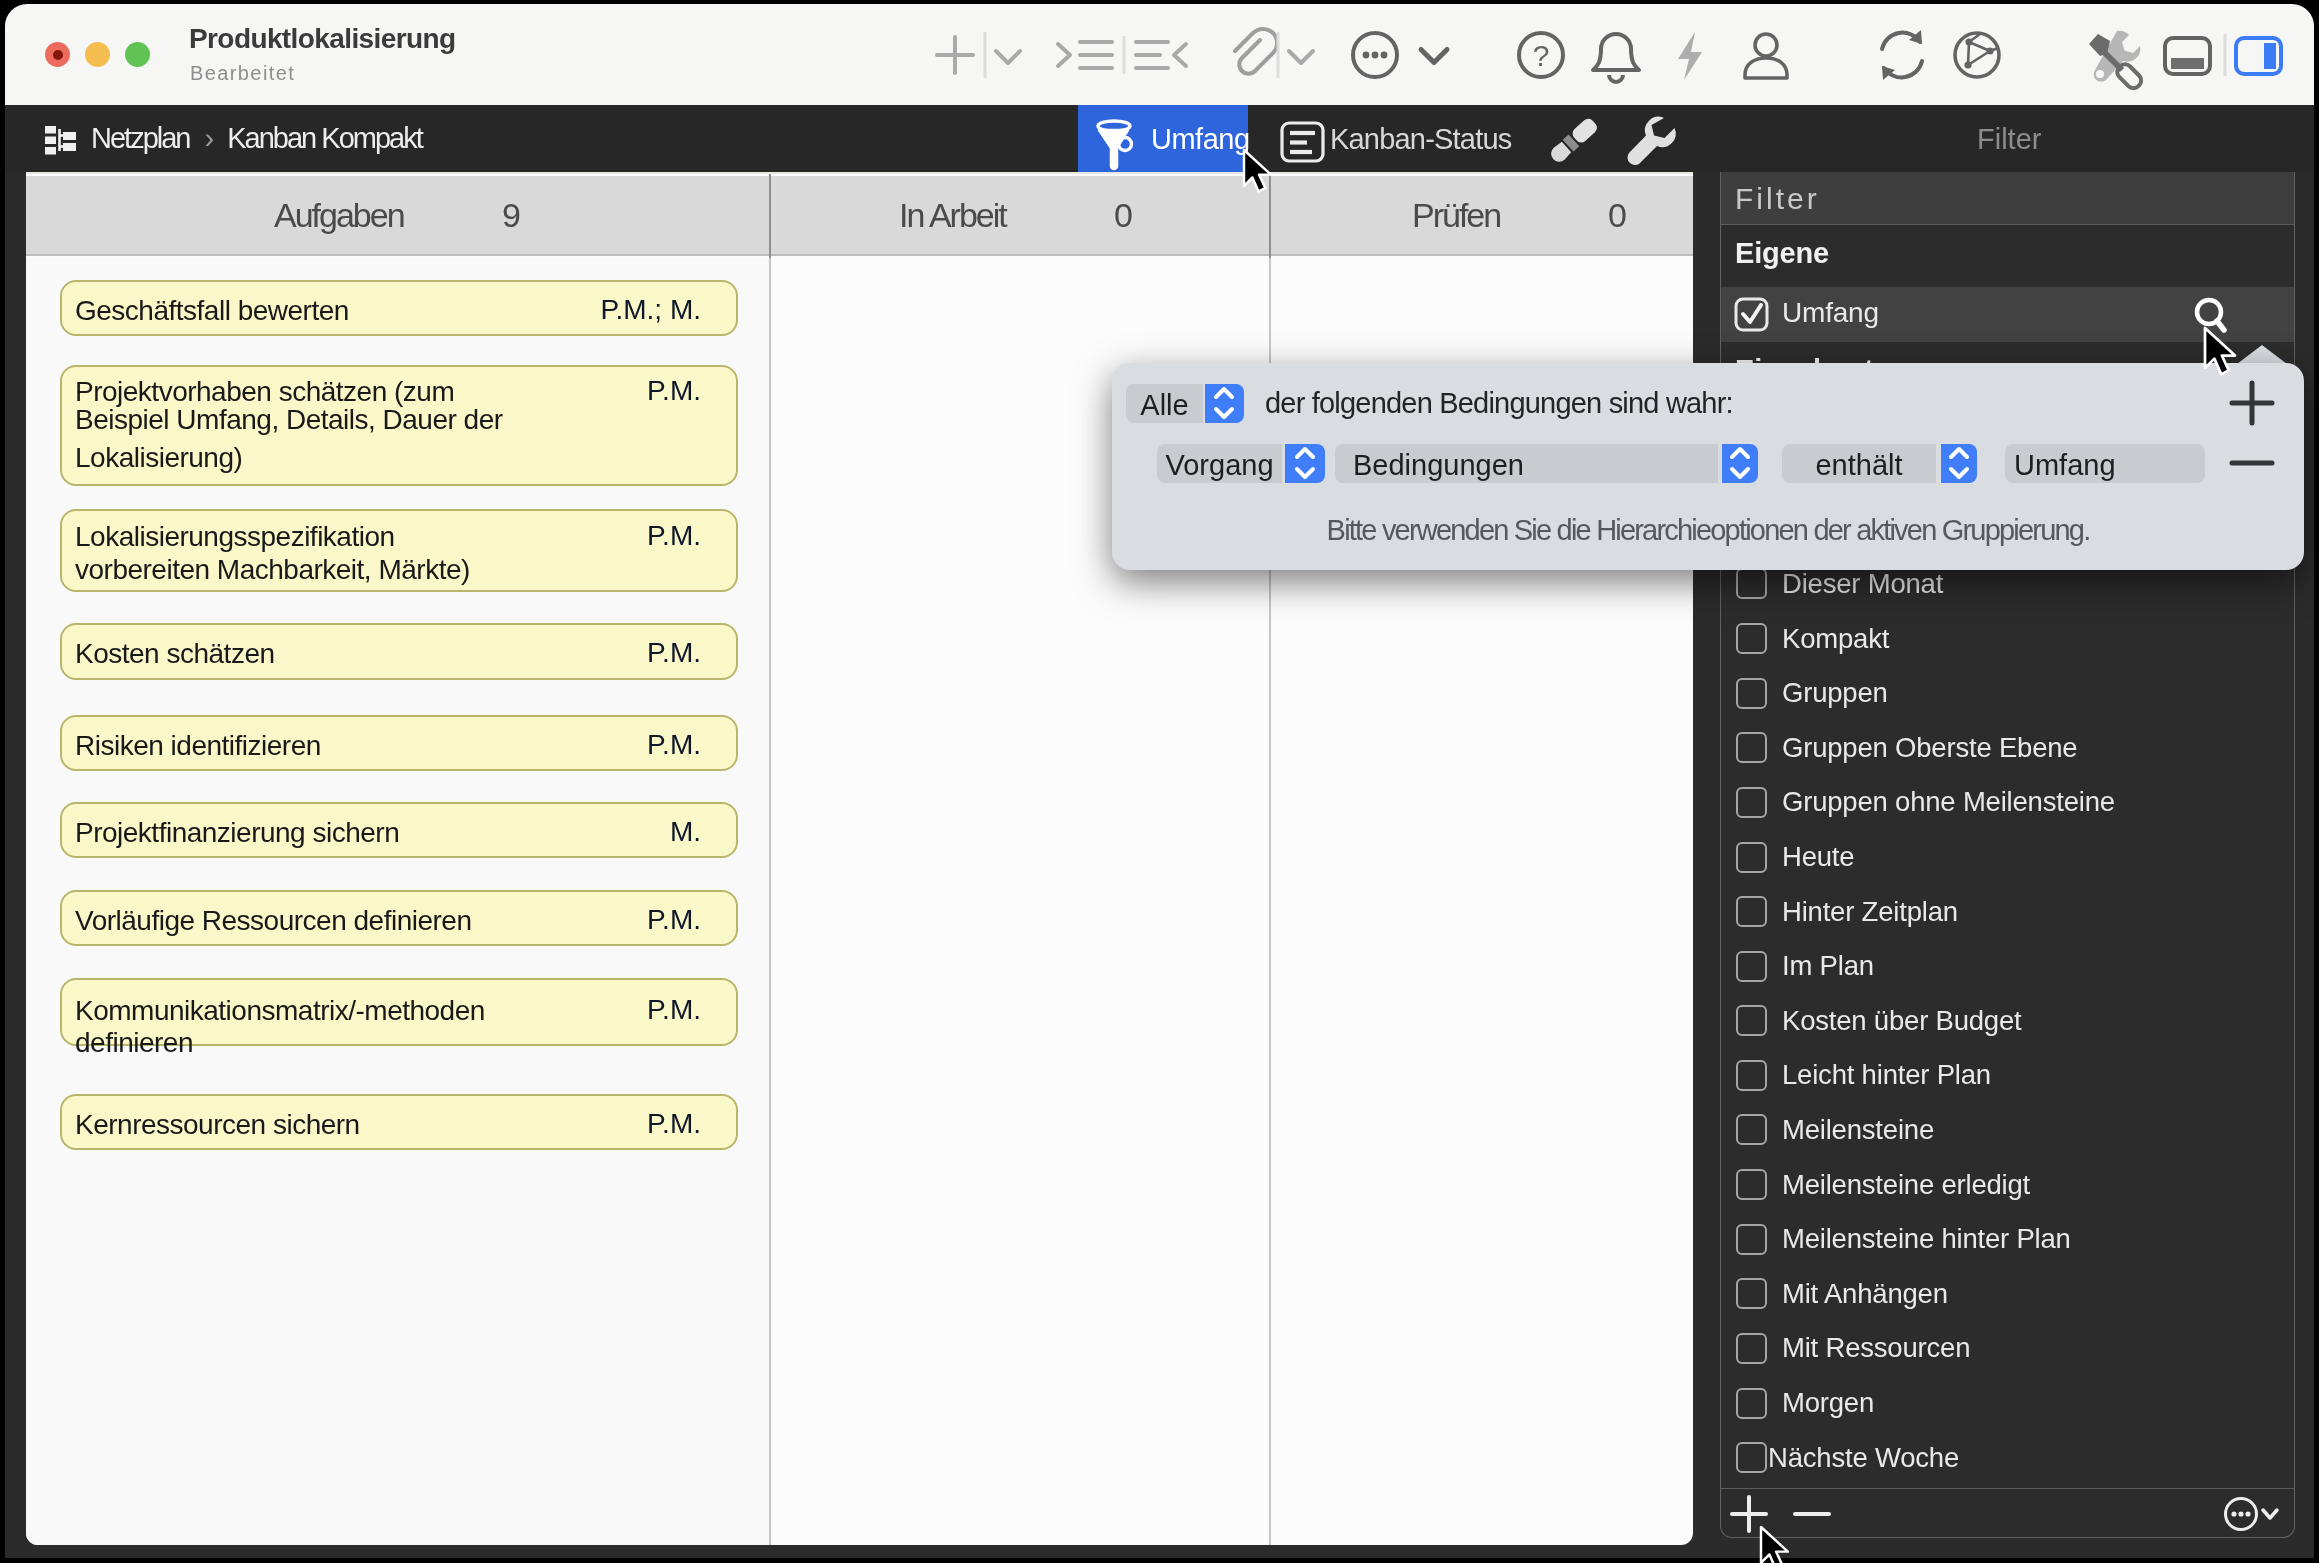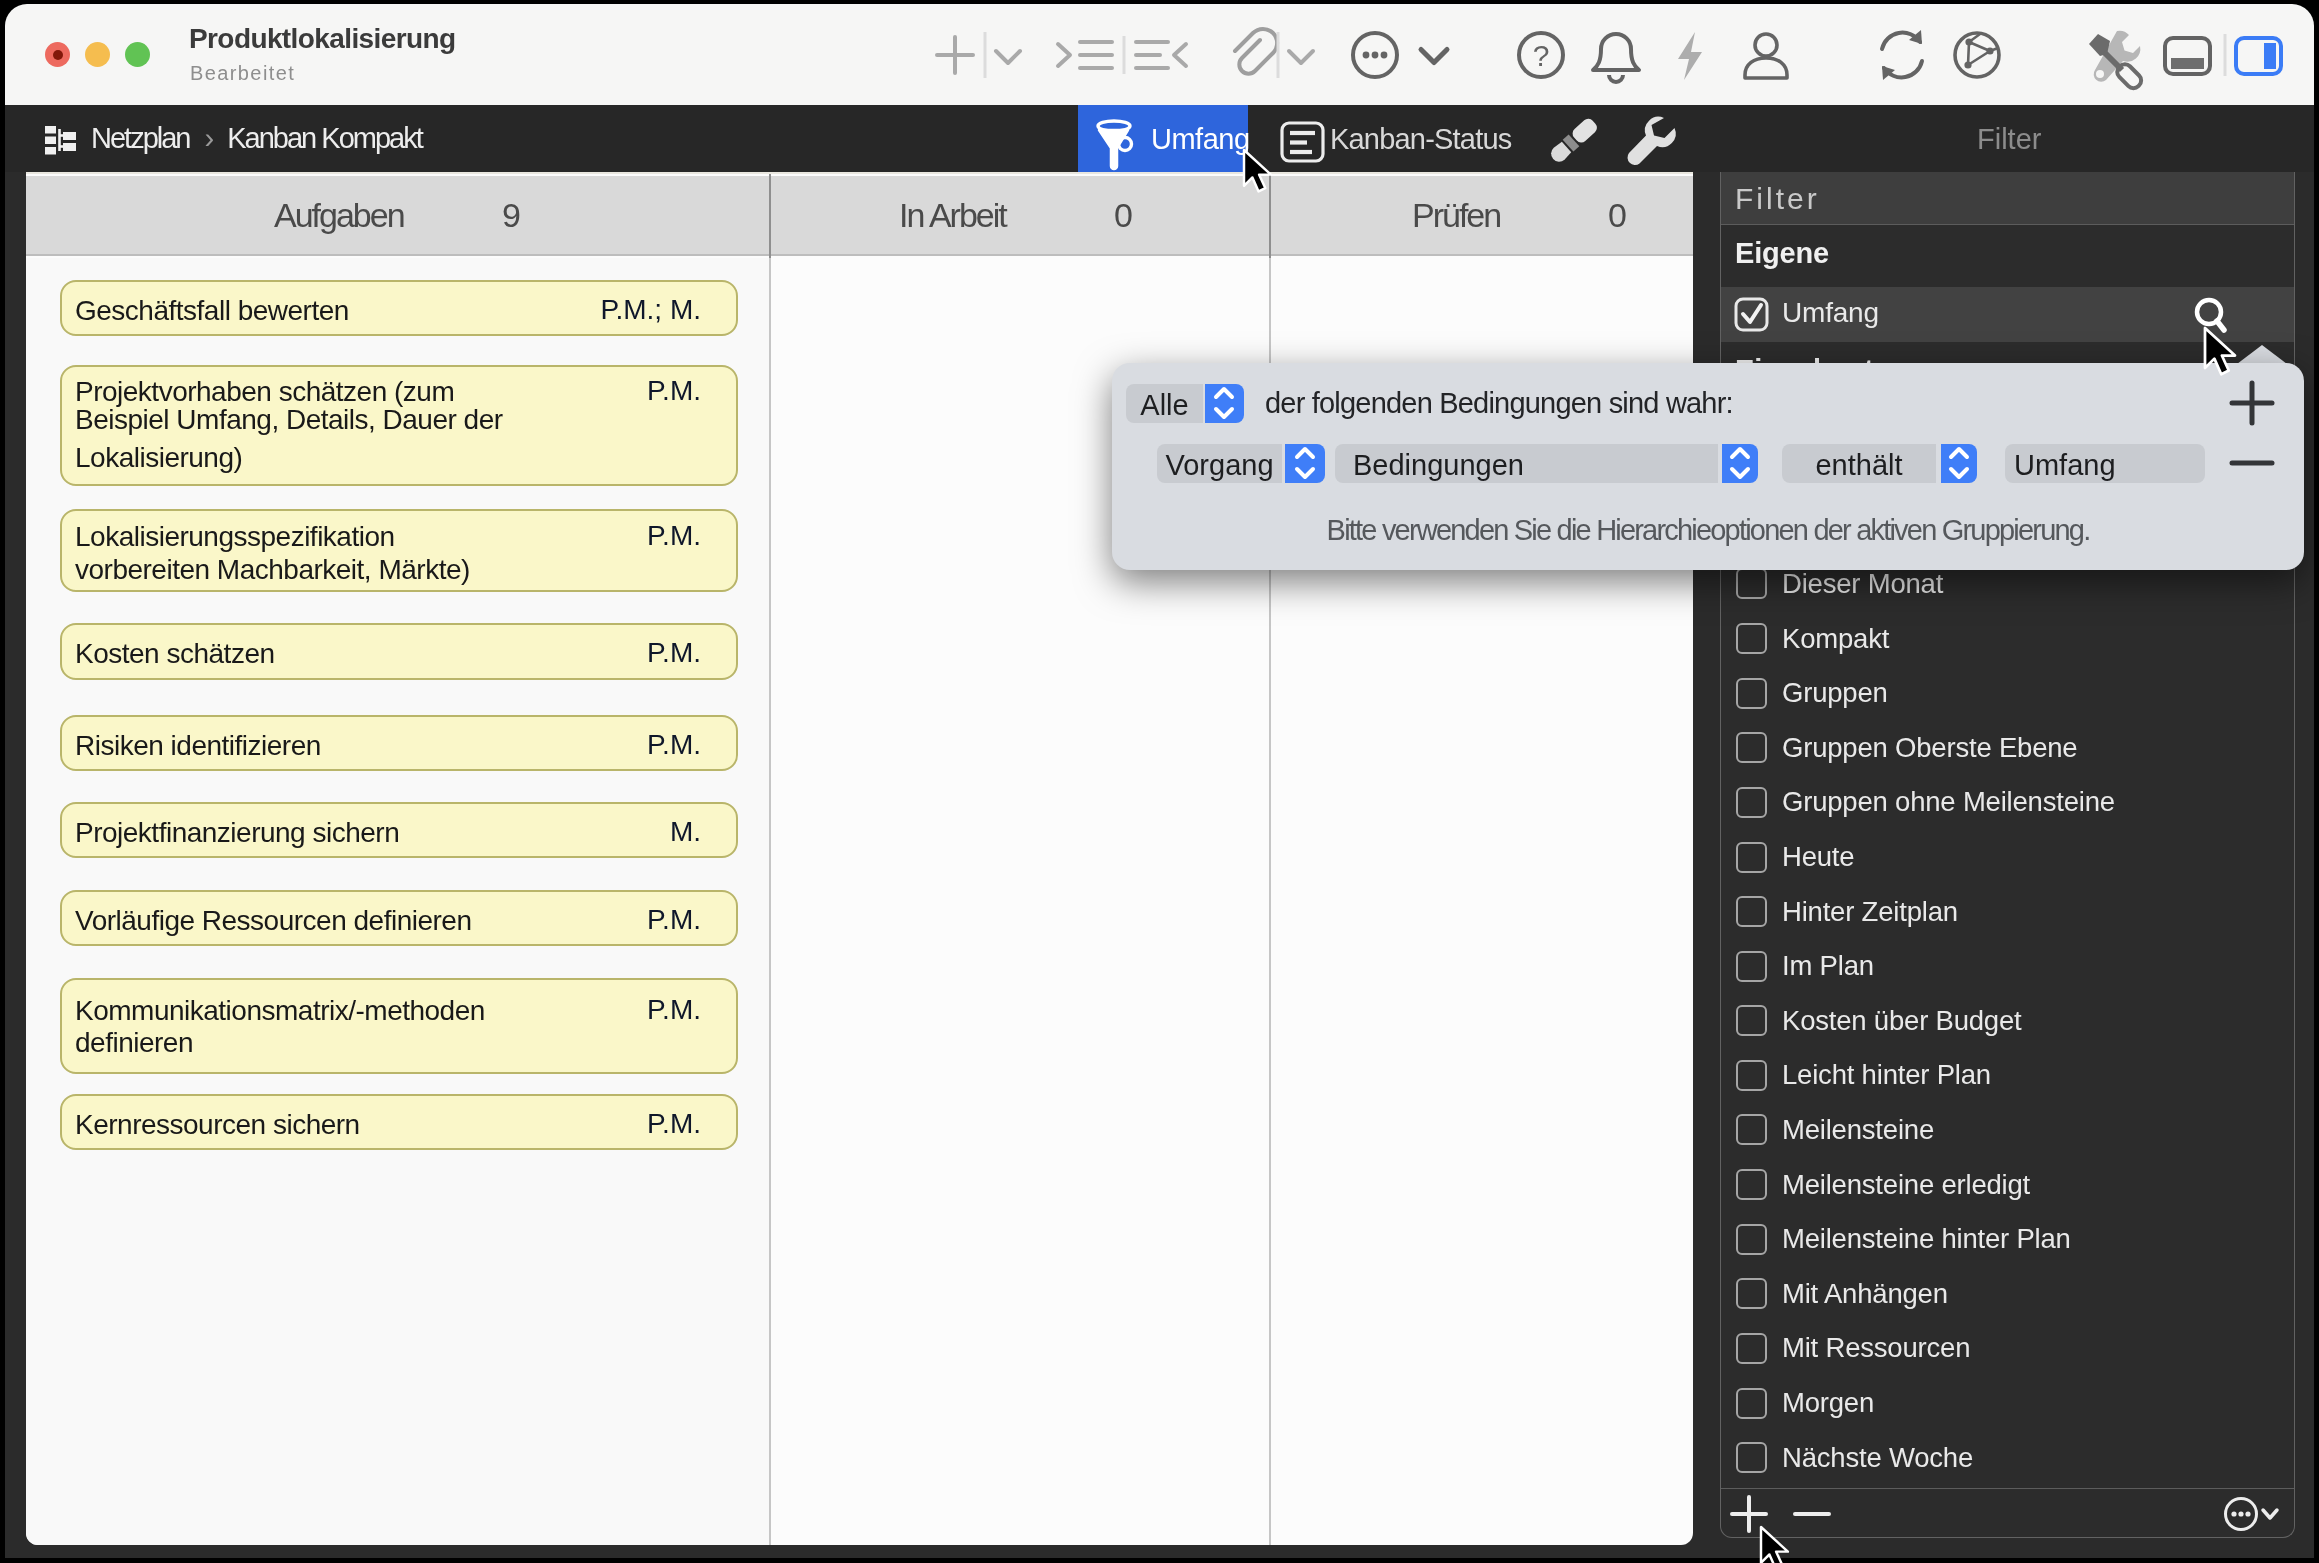--- a/index.html
+++ b/index.html
@@ -179,21 +179,21 @@
         <div class="cr" style="top:12px;">P.M.</div>
       </div>
 <div class="card" style="top:628px;height:56px;text-align:center;">
         <div class="ct" style="top:12px;">Projektfinanzierung sichern</div>
         <div class="cr" style="top:12px;">M.</div>
       </div>
 <div class="card" style="top:716px;height:56px;">
         <div class="ct" style="top:12px;">Vorläufige Ressourcen definieren</div>
         <div class="cr" style="top:12px;">P.M.</div>
       </div>
-<div class="card" style="top:804px;height:96px;">
+<div class="card" style="top:804px;height:68px;">
         <div class="ct" style="top:14px;">Kommunikationsmatrix/-methoden</div>
         <div class="ct" style="top:46px;">definieren</div>
         <div class="cr" style="top:14px;">P.M.</div>
       </div>
 <div class="card" style="top:920px;height:56px;">
         <div class="ct" style="top:12px;">Kernressourcen sichern</div>
         <div class="cr" style="top:12px;">P.M.</div>
       </div>
 </div>
 <div id="panel" class="abs">
@@ -235,21 +235,21 @@
 <div class="cbl abs" style="left:61px;top:997px;">Meilensteine erledigt</div>
 <div class="cb abs" style="left:15px;top:1052px;"></div>
 <div class="cbl abs" style="left:61px;top:1051px;">Meilensteine hinter Plan</div>
 <div class="cb abs" style="left:15px;top:1106px;"></div>
 <div class="cbl abs" style="left:61px;top:1106px;">Mit Anhängen</div>
 <div class="cb abs" style="left:15px;top:1161px;"></div>
 <div class="cbl abs" style="left:61px;top:1160px;">Mit Ressourcen</div>
 <div class="cb abs" style="left:15px;top:1216px;"></div>
 <div class="cbl abs" style="left:61px;top:1215px;">Morgen</div>
 <div class="cb abs" style="left:15px;top:1270px;"></div>
-<div class="cbl abs" style="left:61px;top:1270px;">Nächste Woche</div>
+<div class="cbl abs" style="left:47px;top:1270px;">Nächste Woche</div>
 <div class="abs" style="left:0;top:1316px;width:573px;height:1px;background:#5c5c5c;"></div>
 <svg class="abs" style="left:0px;top:1314px;" width="572" height="56" viewBox="0 0 572 56">
         <line x1="11" y1="28" x2="45" y2="28" stroke="#ededed" stroke-width="4" stroke-linecap="round"></line>
         <line x1="28" y1="11" x2="28" y2="45" stroke="#ededed" stroke-width="4" stroke-linecap="round"></line>
         <line x1="74" y1="28" x2="108" y2="28" stroke="#ededed" stroke-width="4" stroke-linecap="round"></line>
         <circle cx="520" cy="28" r="15.5" fill="none" stroke="#ededed" stroke-width="3"></circle>
         <circle cx="513" cy="28" r="2.6" fill="#ededed"></circle>
         <circle cx="520" cy="28" r="2.6" fill="#ededed"></circle>
         <circle cx="527" cy="28" r="2.6" fill="#ededed"></circle>
         <path d="M 542 24 L 549 32 L 556 24" fill="none" stroke="#ededed" stroke-width="3.5" stroke-linecap="round" stroke-linejoin="round"></path>

